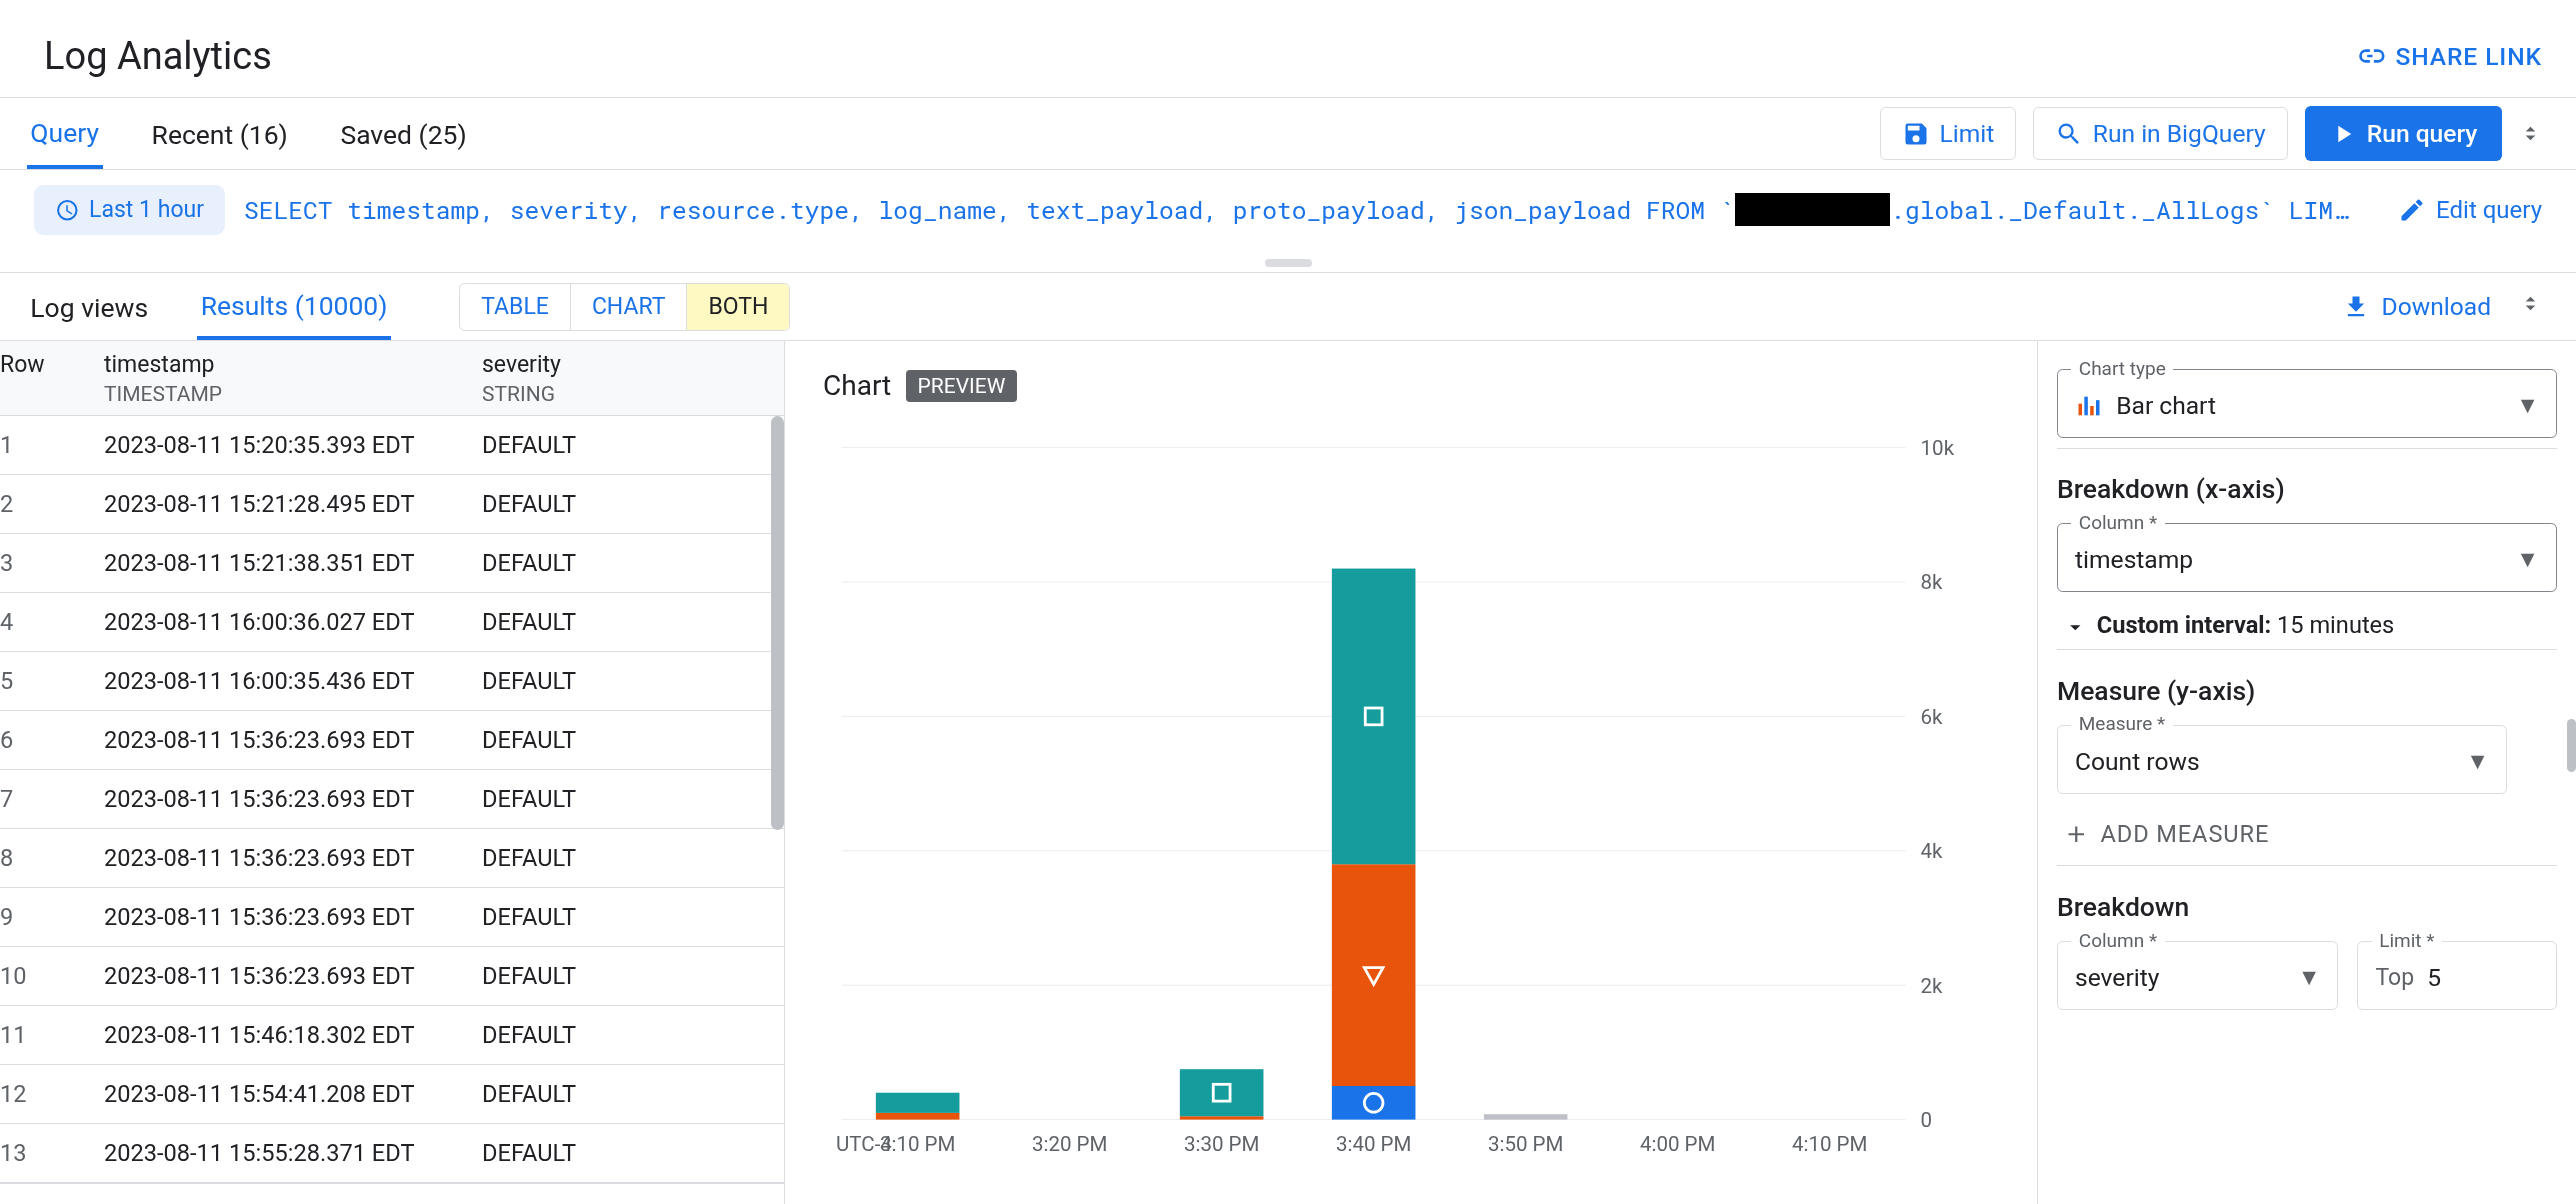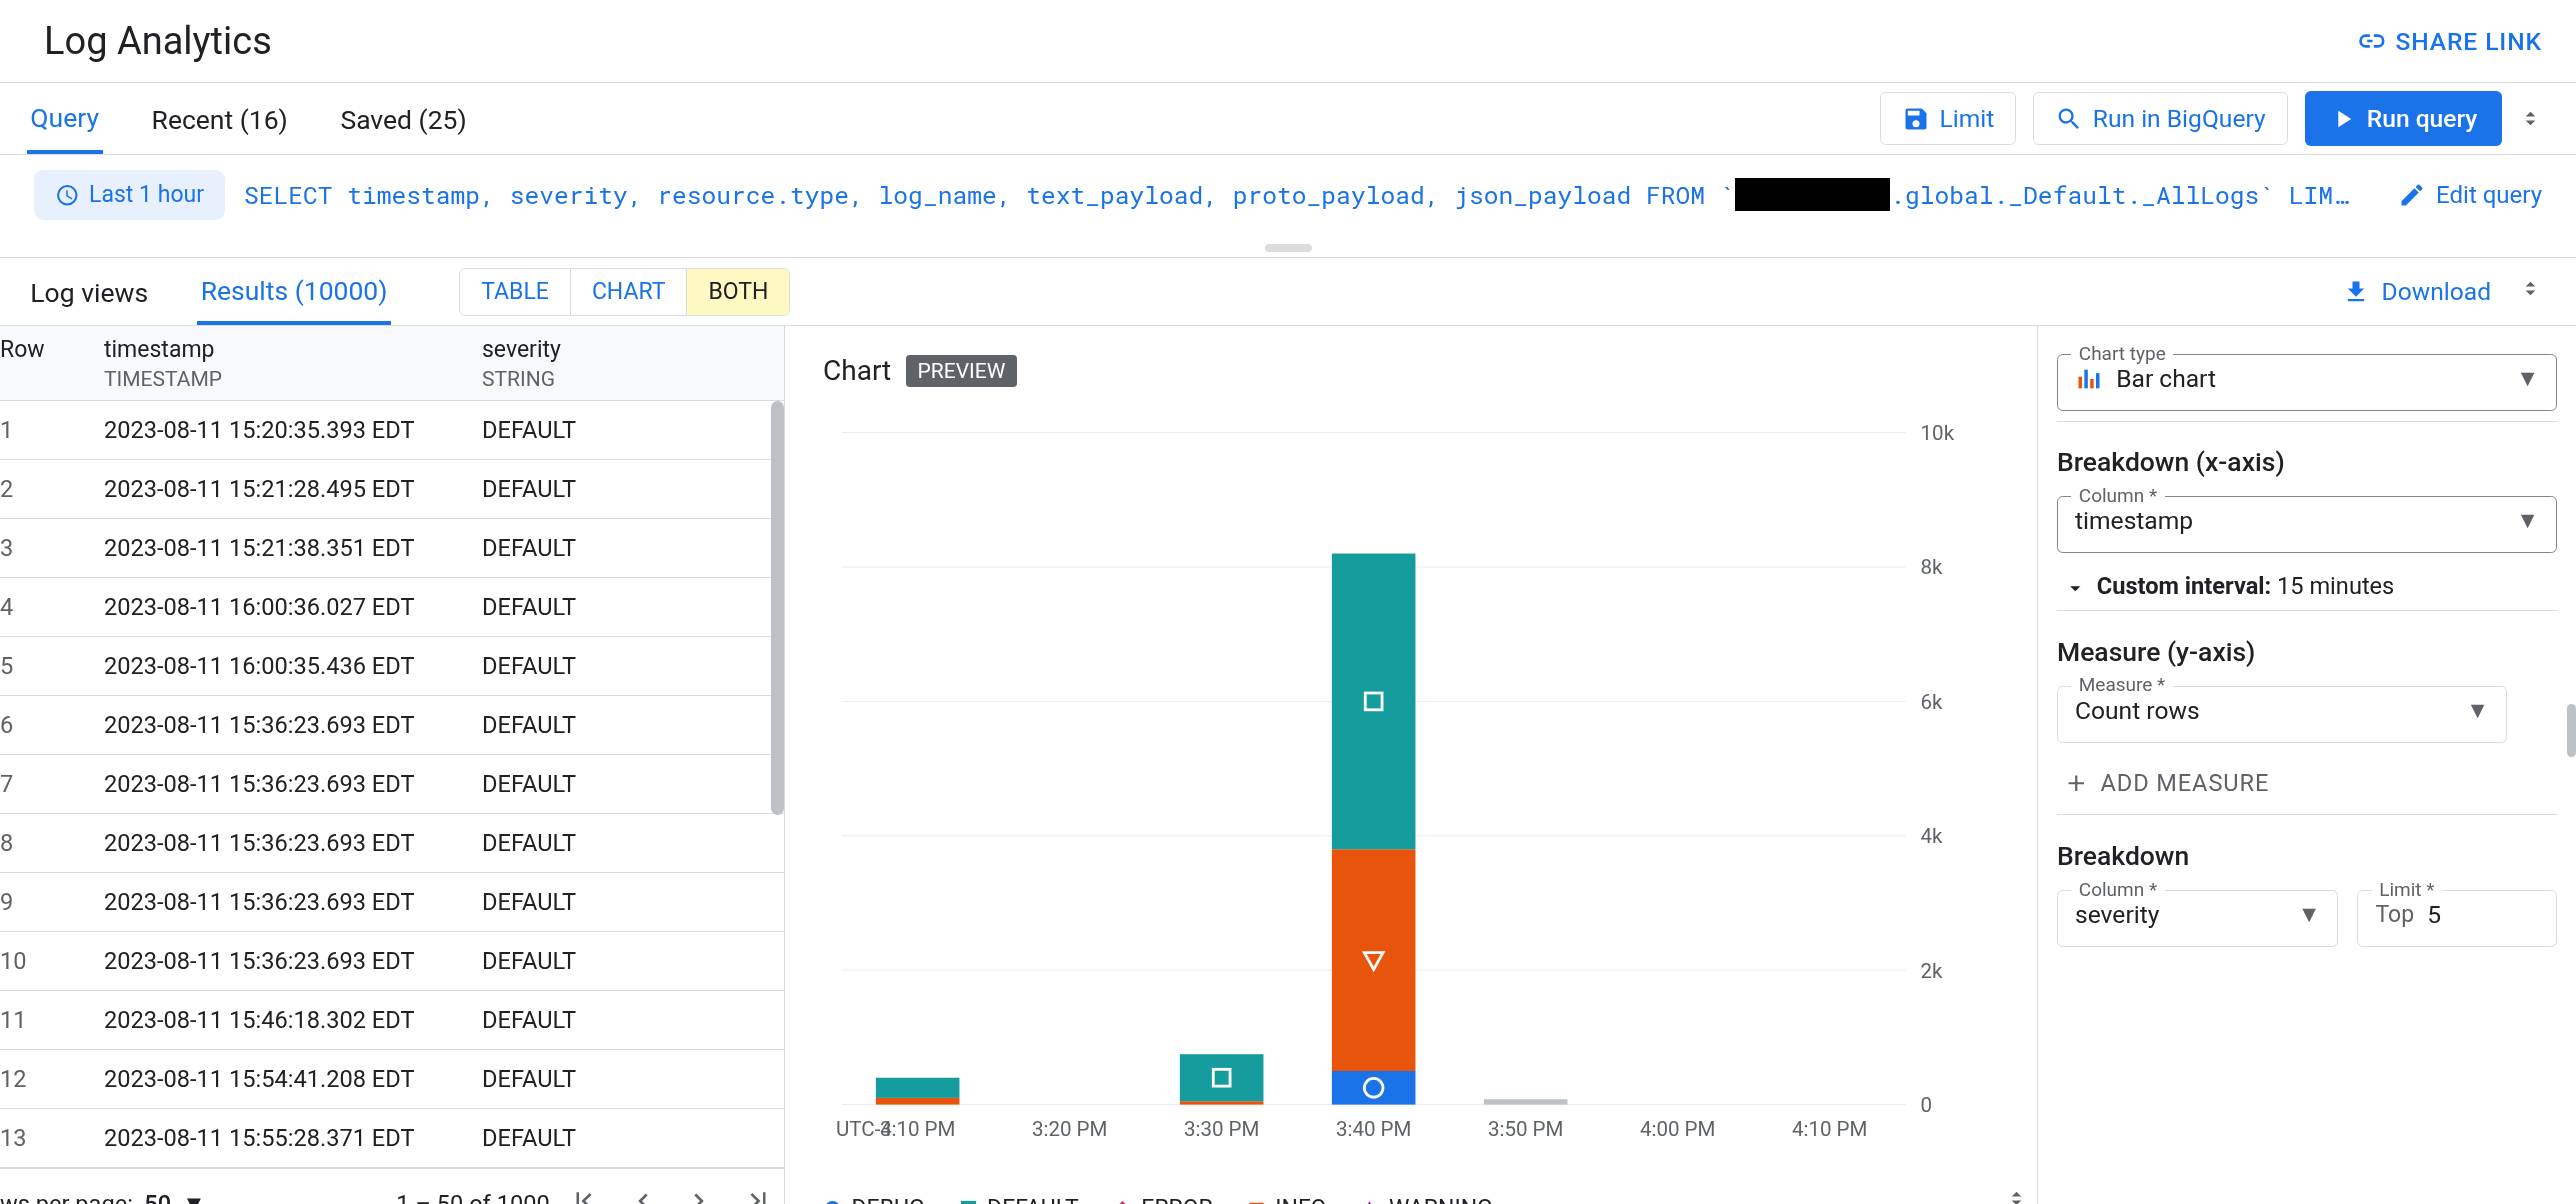--- a/index.html
+++ b/index.html
@@ -23,21 +23,21 @@
   body {
     margin: 0;
     font-family: Roboto, 'Helvetica Neue', Arial, sans-serif;
     font-size: 23px;
     color: var(--text);
     background: #fff;
   }
   
   .header {
     display: flex; align-items: center; justify-content: space-between;
-    padding: 19px 34px 19px 44px;
+    padding: 34px 34px 19px 44px;
     border-bottom: 0.9px solid var(--border);
   }
   .title { font-size: 38px; font-weight: 400; }
   .share-link {
     display: flex; align-items: center; gap: 9.5px;
     color: var(--blue); font-size: 24.6px; font-weight: 500; letter-spacing: 0.9px;
   }
   .share-link svg { width: 32px; height: 32px; fill: var(--blue); }
   
   .tabs-row {
@@ -129,21 +129,21 @@
   .chart-svg { width: 100%; height: 100%; }
   .legend { display: flex; gap: 34px; align-items: center; font-size: 23px; margin-top: 7.6px; }
   .leg-item { display: flex; align-items: center; gap: 9.5px; }
   .expand-icon { position:absolute; right:9.5px; bottom:5.7px; color:var(--text2); }
   
   .side-section { padding: 24.6px 0 9.5px; border-top: 0.9px solid var(--border); }
   .side-section:first-of-type { border-top: none; padding-top: 28px; }
   .side-h { font-size: 26.5px; font-weight: 500; margin-bottom: 19px; }
   .field {
     position: relative; border: 0.9px solid #80868b; border-radius: 5.7px;
-    padding: 9px 17px 17px; display: flex; align-items: center; gap: 13.2px;
+    padding: 21px 17px 17px; display: flex; align-items: center; gap: 13.2px;
   }
   .field .fl {
     position: absolute; top: -13.2px; left: 13.2px; background: #fff;
     padding: 0 7.6px; font-size: 19px; color: var(--text2);
   }
   .field .val { flex: 1; font-size: 24.6px; }
   .field .caret { color: var(--text2); }
   .custom-interval { display: flex; align-items: flex-end; gap: 9.5px; font-size: 23.6px; padding: 19px 0 0 5.7px; }
   .add-measure { display: flex; align-items: center; gap: 11.3px; color: var(--text2); font-size: 23.6px; letter-spacing: 0.9px; padding: 26.5px 0 7.6px 5.7px; }
   .two-fields { display: flex; gap: 19px; }

